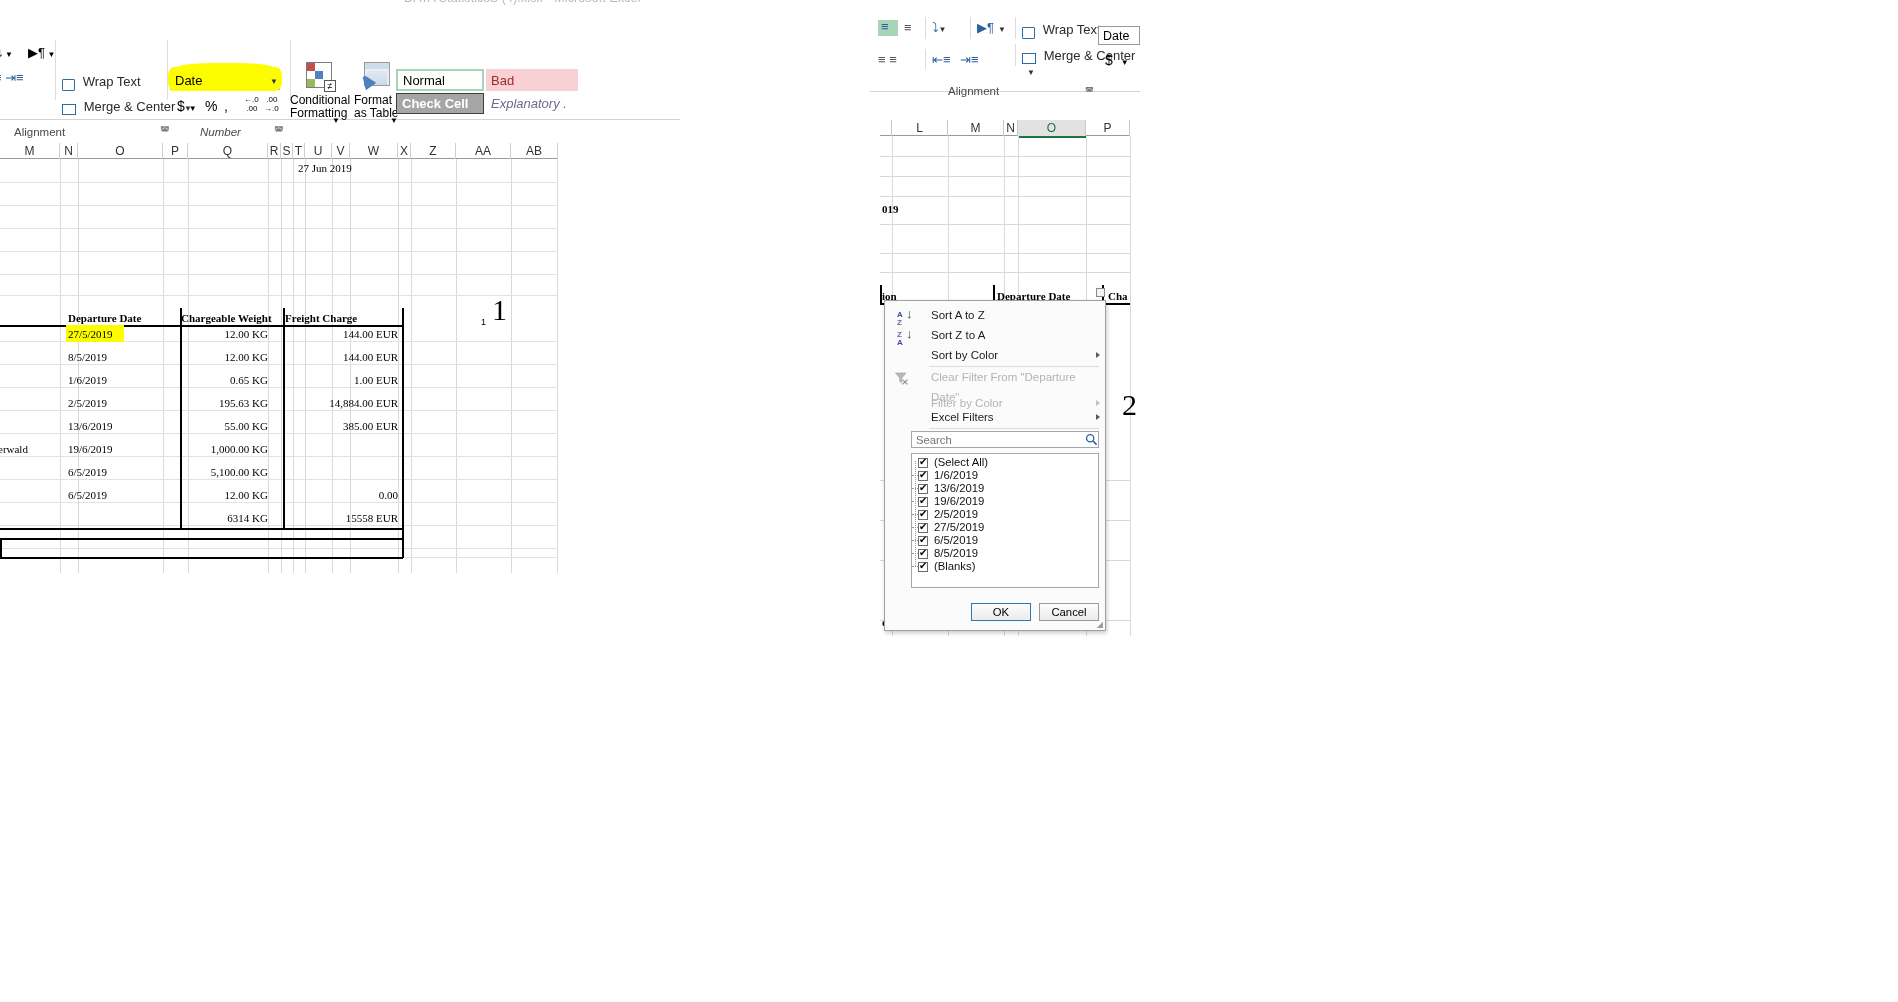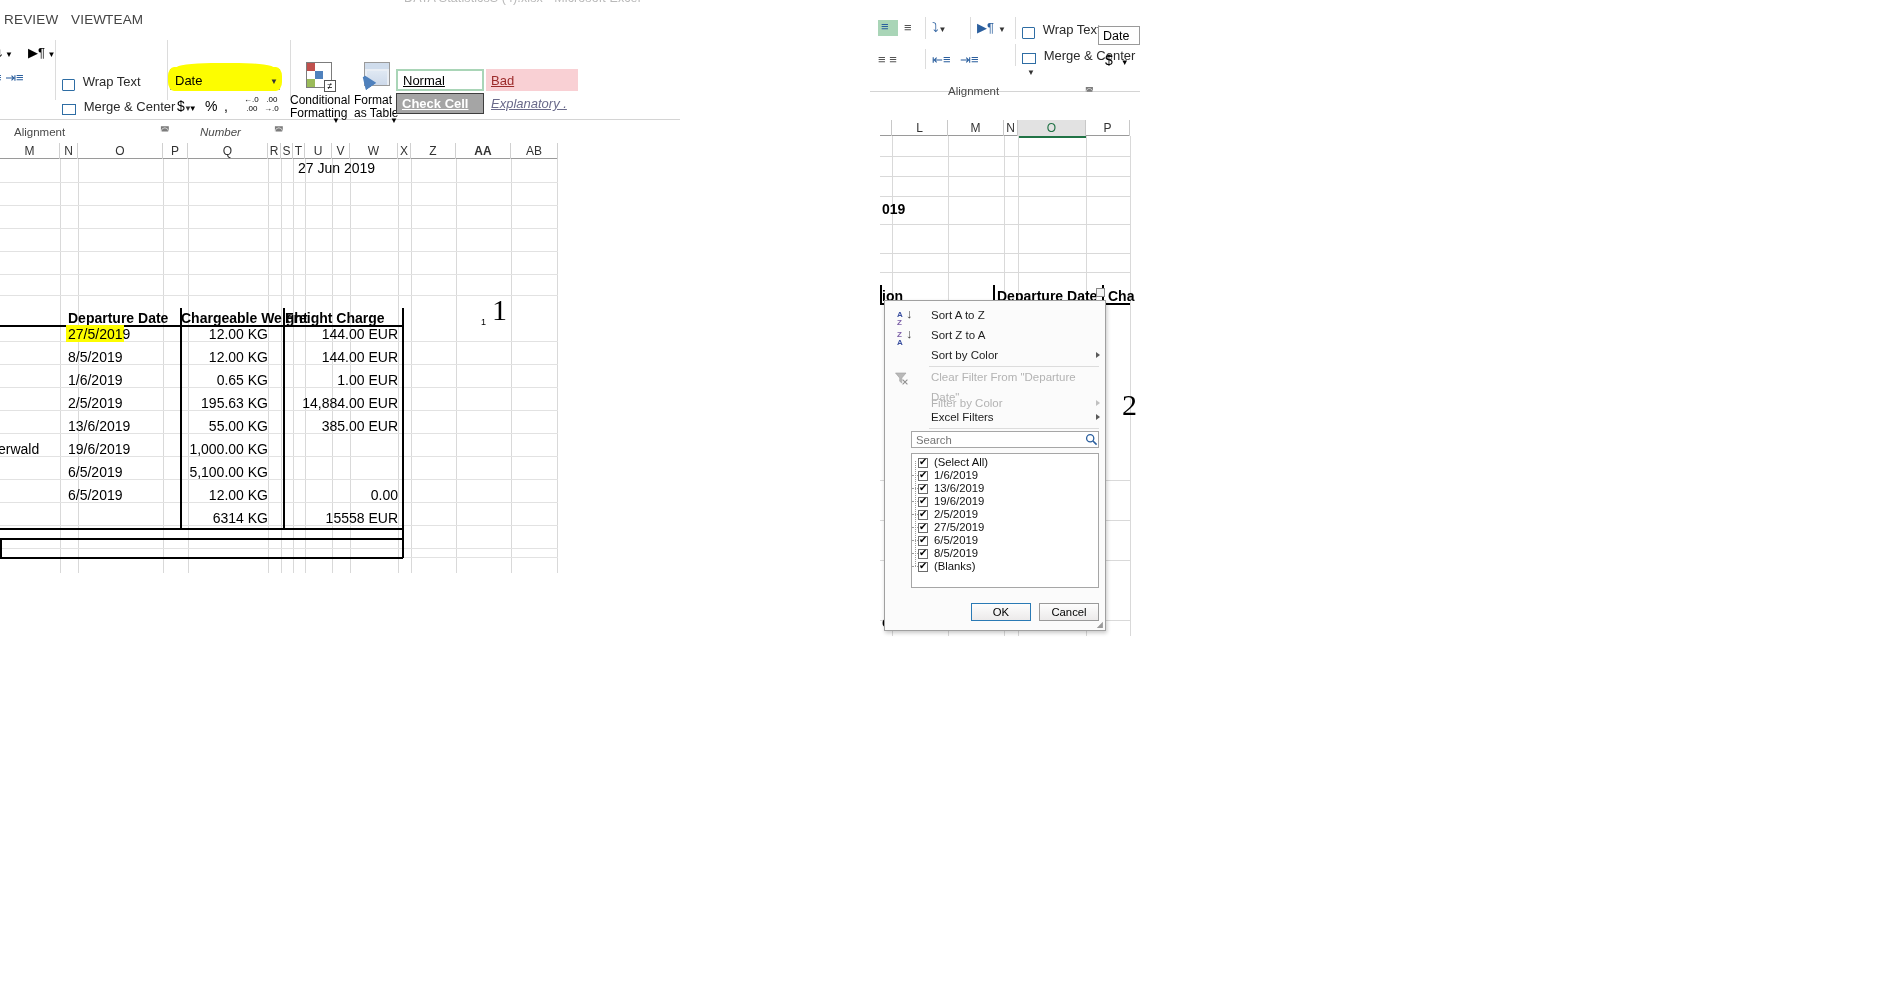--- a/index.html
+++ b/index.html
@@ -38,39 +38,39 @@
      border:1px solid #9a9a9a; background:#fff; }
   .numfmt-hl { position:absolute; left:168px; top:35px; width:114px; height:24px;
      background:#fdfd00; border-radius:6px/9px; }
   .numfmt-hl2 { position:absolute; left:176px; top:31px; width:98px; height:10px;
      background:#fdfd00; border-radius:50%/70%; }
   .numfmt-txt { position:absolute; left:175px; top:41px; font-size:13px; color:#000; z-index:5;}
   .numfmt-arrow { position:absolute; left:270px; top:45px; font-size:8px; color:#333; z-index:5;}
 
   
   .style-cell { position:absolute; font-size:13px; display:flex; align-items:center;
-     padding-left:5px;text-decoration:underline; }
+     padding-left:5px; }
   .st-normal { left:396px; top:37px; width:88px; height:22px; border:2px solid #a9d5b7; background:#fff; color:#000;}
   .st-bad    { left:486px; top:37px; width:92px; height:22px; background:#f9d0d4; color:#9c2b2b; }
   .st-check  { left:396px; top:61px; width:88px; height:21px; background:#a5a5a5;
                border:1px solid #3f3f3f; color:#fff; font-weight:600; }
   .st-expl   { left:486px; top:61px; width:92px; height:21px; background:#fff; color:#6a6a8a;
                font-style:italic; }
 
   
   #grid-left { position:absolute; left:0; top:143px; width:558px; height:430px; }
   .colhdr-row { position:absolute; left:0; top:0; width:558px; height:16px;
      border-bottom:1px solid #9a9a9a; }
   .colhdr { position:absolute; top:0; height:16px; font-size:12px; color:#333;
      text-align:center; border-right:1px solid #d0d0d0; line-height:16px; }
 
   .gridline-v { position:absolute; top:16px; width:1px; background:#d9d9d9; }
   .gridline-h { position:absolute; left:0; width:558px; height:1px; background:#e2e2e2; }
 
-  .cell { position:absolute; font-size:14px; color:#000; line-height:14px; }
+  .cell { position:absolute; font-size:11px; color:#000; line-height:14px;font-family:Liberation Serif, serif; }
   .cell.r { text-align:right; }
   .cell.b { font-weight:bold; }
 
   .hdr-rule { position:absolute; height:2px; background:#000; }
   .blk-line { position:absolute; background:#000; }
 
   .hl-yellow { position:absolute; background:#fdfd00; }
 
   
   .anno { position:absolute; font-size:30px; color:#000; font-family:"Liberation Serif", serif; }
@@ -139,25 +139,20 @@
 <body>
 
 <div class="root">
 
   <div id="left-panel">
 
     <div class="title-bar">
       <div class="ttl">DATA StatisticsS (4).xlsx - Microsoft Excel</div>
     </div>
 
-    <div class="tabs">
-      <div class="tab tab-review">REVIEW</div>
-      <div class="tab tab-view">VIEW</div>
-      <div class="tab tab-team">TEAM</div>
-    </div>
 
     <div class="ribbon">
 
       <div class="t" style="left:-4px;top:13px;font-size:13px;">⤵ <span style="font-size:8px;">▼</span></div>
       <div class="t" style="left:28px;top:13px;font-size:13px;">▶¶ <span style="font-size:8px;">▼</span></div>
       <div class="t" style="left:-6px;top:38px;font-size:13px;color:#2b5f9e;">≡&nbsp;⇥≡</div>
 
       <div class="rb-sep" style="left:55px;top:8px;"></div>
 
       <div class="icon-btn" style="left:62px;top:42px;">
@@ -232,21 +227,21 @@
         <div class="colhdr" style="left:163px;width:25px;">P</div>
         <div class="colhdr" style="left:188px;width:80px;">Q</div>
         <div class="colhdr" style="left:268px;width:13px;">R</div>
         <div class="colhdr" style="left:281px;width:12px;">S</div>
         <div class="colhdr" style="left:293px;width:12px;">T</div>
         <div class="colhdr" style="left:305px;width:27px;">U</div>
         <div class="colhdr" style="left:332px;width:18px;">V</div>
         <div class="colhdr" style="left:350px;width:48px;">W</div>
         <div class="colhdr" style="left:398px;width:13px;">X</div>
         <div class="colhdr" style="left:411px;width:45px;">Z</div>
-        <div class="colhdr" style="left:456px;width:55px;font-weight:bold;">AA</div>
+        <div class="colhdr" style="left:456px;width:55px;">AA</div>
         <div class="colhdr" style="left:511px;width:47px;">AB</div>
       </div>
 
       <div class="gridline-v" style="left:60px;  height:414px;"></div>
       <div class="gridline-v" style="left:78px;  height:414px;"></div>
       <div class="gridline-v" style="left:163px; height:414px;"></div>
       <div class="gridline-v" style="left:188px; height:414px;"></div>
       <div class="gridline-v" style="left:268px; height:414px;"></div>
       <div class="gridline-v" style="left:281px; height:414px;"></div>
       <div class="gridline-v" style="left:293px; height:414px;"></div>

